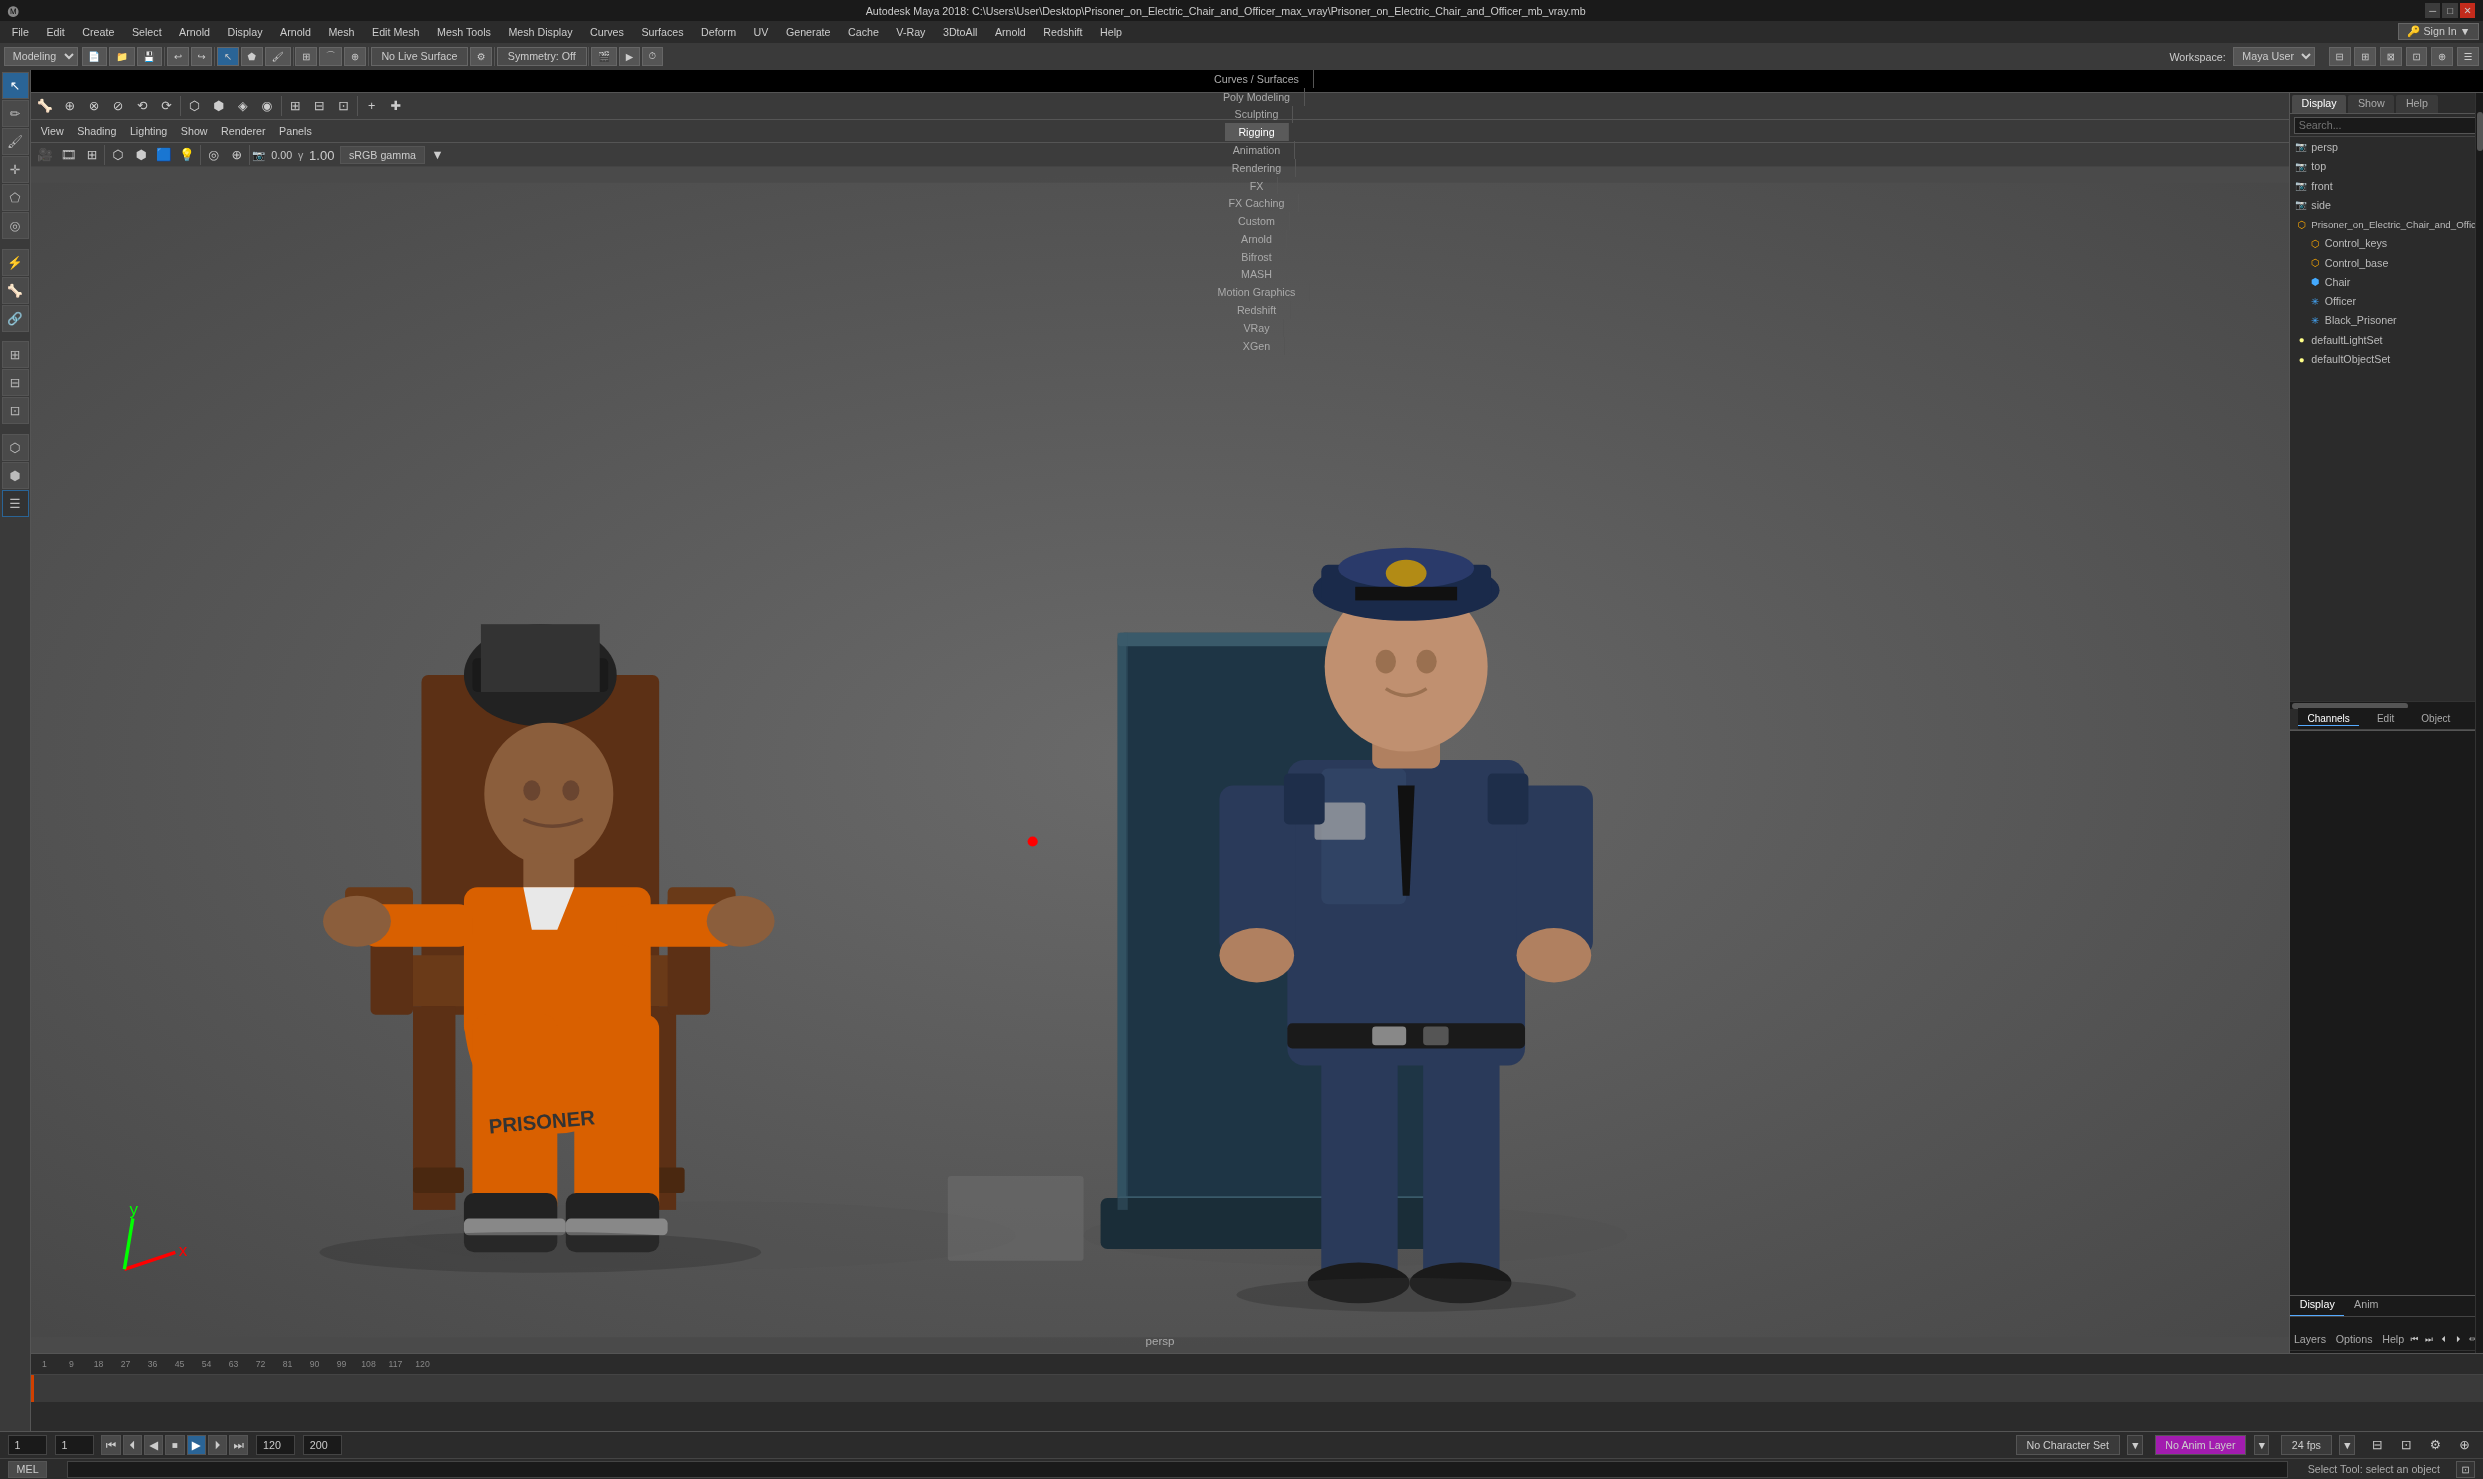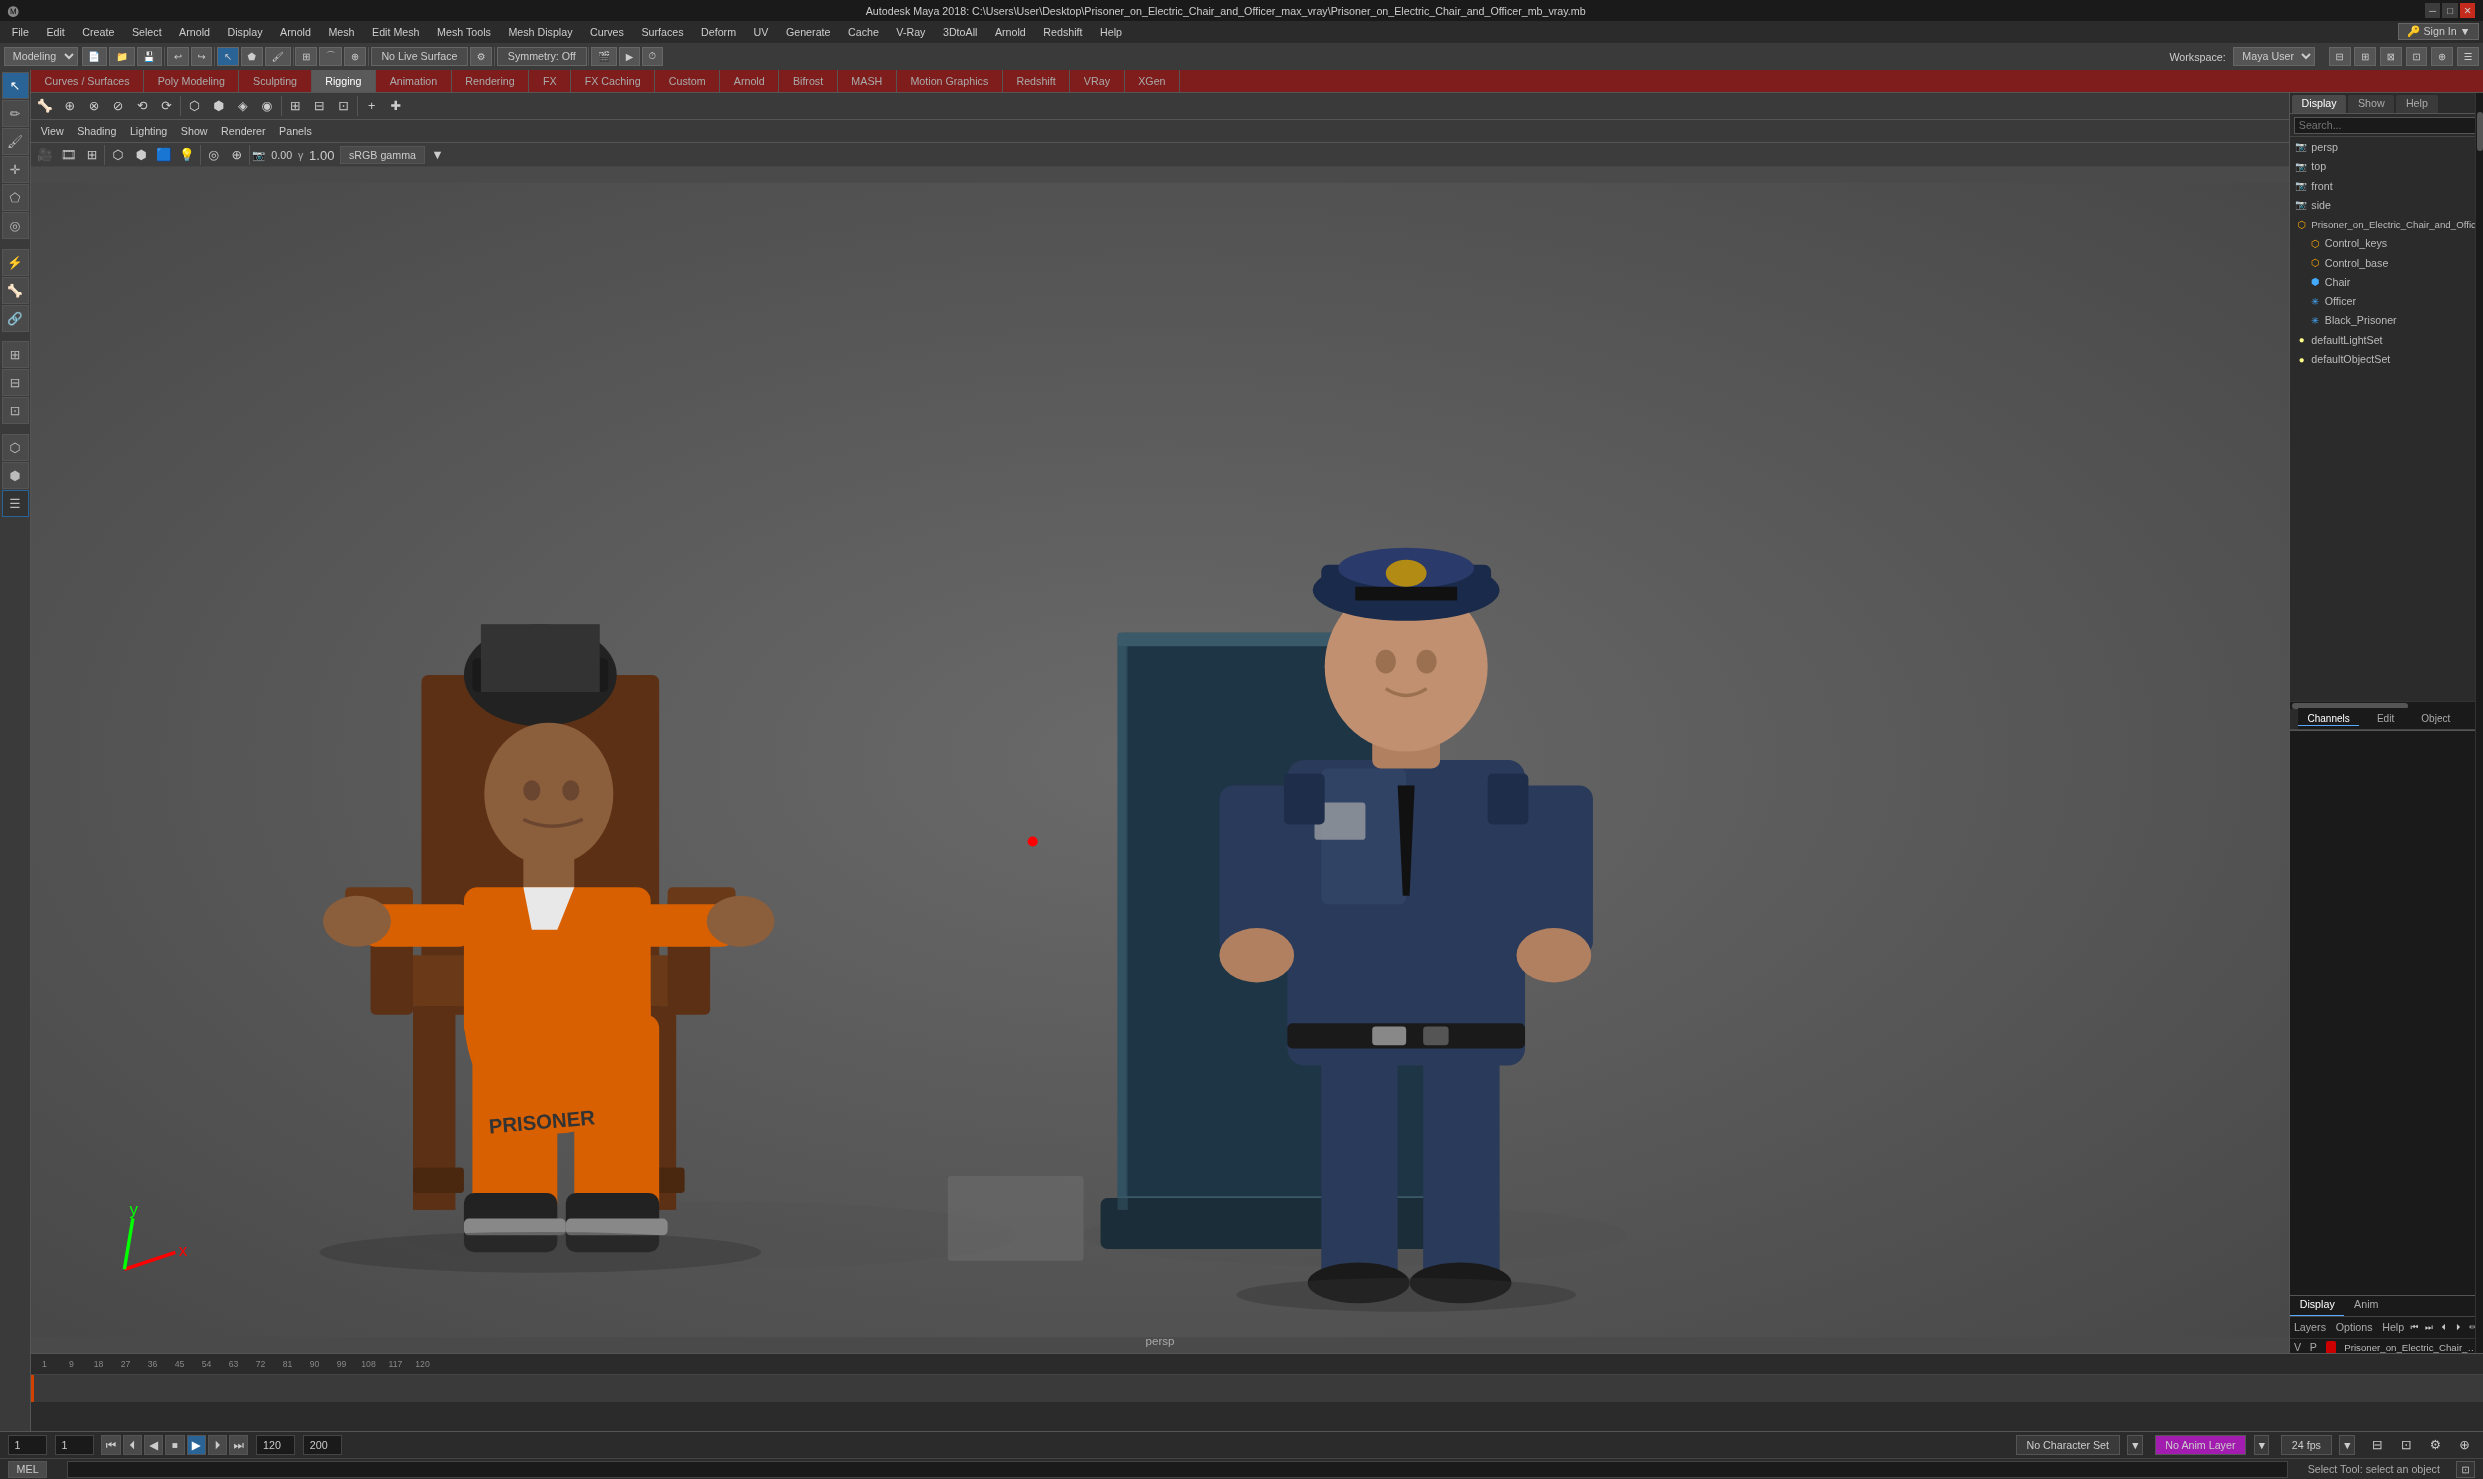--- a/index.html
+++ b/index.html
@@ -112,26 +112,27 @@
       background: #555;
     }
 
     
     #tabs-bar {
       position: absolute;
       top: 70px;
       left: 31px;
       width: calc(100% - 31px);
       height: 23px;
-      background: #7f1d1d;
+      background: #000000;
       display: flex;
       align-items: center;
       gap: 0;
       z-index: 97;
       border-bottom: 1px solid #555;
+      flex-direction: column;
     }
     .tab-item {
       padding: 2.9px 13.6px;
       font-size: 10.7px;
       color: #aaa;
       cursor: pointer;
       border-right: 1px solid #555;
       height: 100%;
       display: flex;
       align-items: center;
@@ -397,20 +398,21 @@
       display: flex;
       flex-direction: column;
     }
     #layer-toolbar {
       height: 21.3px;
       display: flex;
       align-items: center;
       padding: 0 3.9px;
       gap: 1.9px;
       border-bottom: 1px solid #333;
+      margin-top: 12px;
     }
     .layer-item {
       display: flex;
       align-items: center;
       padding: 1.9px 3.9px;
       cursor: pointer;
       font-size: 10.7px;
       color: #bbb;
       gap: 3.9px;
     }

